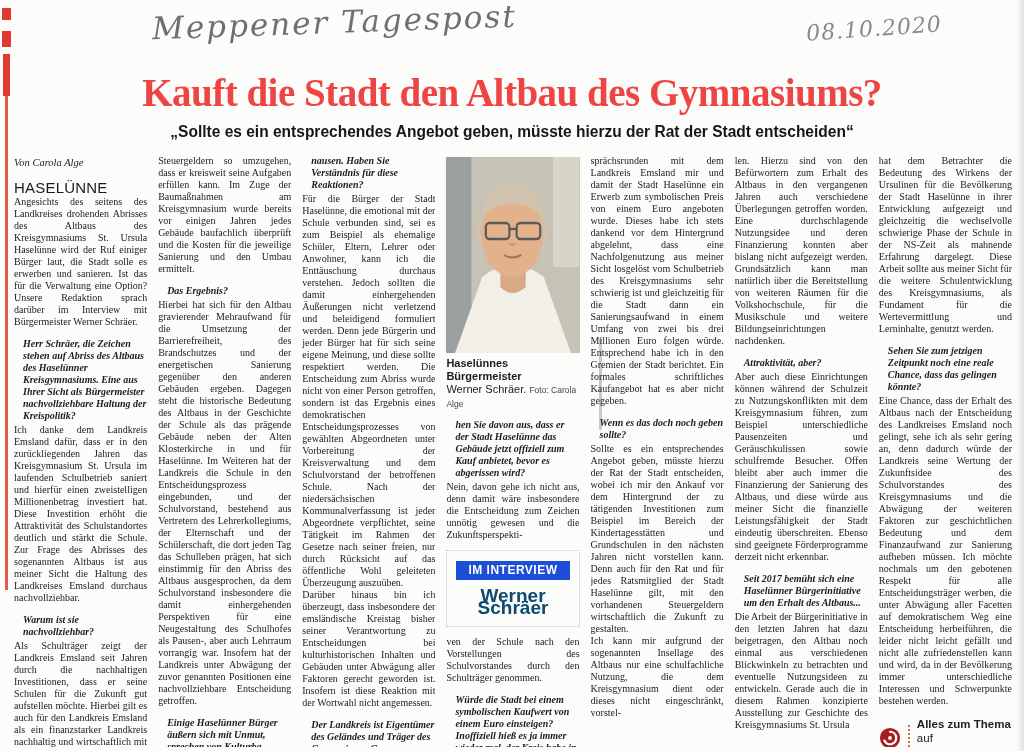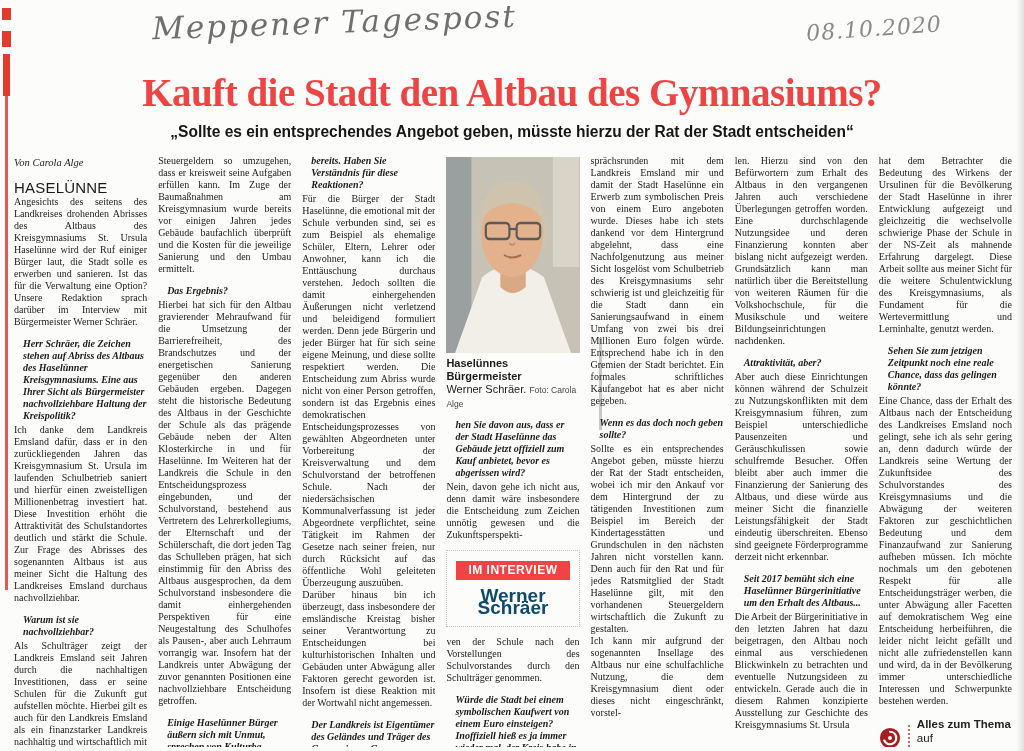--- a/index.html
+++ b/index.html
@@ -46,21 +46,21 @@
   .photo-block{margin:2px 0 8px 0;}
   .photo{width:100%;height:196px;background:#c9c4ba;overflow:hidden;position:relative;}
   .photo svg{display:block;width:100%;height:100%;}
   .photo-caption{font-family:"Liberation Sans",sans-serif;text-align:left;margin-top:4px;line-height:13px;}
   .cap-b{font-weight:700;font-size:11px;display:flex;justify-content:space-between;}
   .cap-line2{font-size:11px;color:#222;}
   .cap-credit{font-size:8.5px;color:#444;}
 
   
   .iv-box{border:1px dotted #c8c3ba;margin:9px 0;padding:10px 4px 12px;text-align:center;}
-  .iv-kicker{display:inline-block;background:#ef4444;color:#fff;
+  .iv-kicker{display:inline-block;background:#1d4ed8;color:#fff;
         font-family:"Liberation Sans",sans-serif;font-weight:700;font-size:12px;
         letter-spacing:.5px;padding:3px 12px 4px;}
   .iv-name{font-family:"Liberation Sans",sans-serif;font-weight:700;font-size:19px;
         margin-top:10px;color:#0c4a6e;text-align:center;}
 
   
   .noz{display:flex;align-items:center;gap:7px;margin-top:10px;text-align:left;}
   .noz-logo{flex:0 0 auto;width:22px;height:22px;}
   .noz-sep{flex:0 0 auto;width:0;height:26px;border-left:2px dotted #cc6a5e;}
   .noz-text{font-family:"Liberation Sans",sans-serif;font-size:11.5px;line-height:14px;color:#222;}
@@ -93,21 +93,21 @@
         <p class="question">Warum ist sie nachvollziehbar?</p>
         <p class="body-p">Als Schulträger zeigt der Landkreis Emsland seit Jahren durch die nachhaltigen Investitionen, dass er seine Schulen für die Zukunft gut aufstellen möchte. Hierbei gilt es auch für den Landkreis Emsland als ein finanzstarker Landkreis nachhaltig und wirtschaftlich mit den</p>
       </div>
       <div class="col">
         <p class="body-p">Steuergeldern so umzugehen, dass er kreisweit seine Aufgaben erfüllen kann. Im Zuge der Baumaßnahmen am Kreisgymnasium wurde bereits vor einigen Jahren jedes Gebäude baufachlich überprüft und die Kosten für die jeweilige Sanierung und den Umbau ermittelt.</p>
         <p class="question">Das Ergebnis?</p>
         <p class="body-p">Hierbei hat sich für den Altbau gravierender Mehraufwand für die Umsetzung der Barrierefreiheit, des Brandschutzes und der energetischen Sanierung gegenüber den anderen Gebäuden ergeben. Dagegen steht die historische Bedeutung des Altbaus in der Geschichte der Schule als das prägende Gebäude neben der Alten Klosterkirche in und für Haselünne. Im Weiteren hat der Landkreis die Schule in den Entscheidungsprozess eingebunden, und der Schulvorstand, bestehend aus Vertretern des Lehrerkollegiums, der Elternschaft und der Schülerschaft, die dort jeden Tag das Schulleben prägen, hat sich einstimmig für den Abriss des Altbaus ausgesprochen, da dem Schulvorstand insbesondere die damit einhergehenden Perspektiven für eine Neugestaltung des Schulhofes als Pausen-, aber auch Lehrraum vorrangig war. Insofern hat der Landkreis unter Abwägung der zuvor genannten Positionen eine nachvollziehbare Entscheidung getroffen.</p>
         <p class="question">Einige Haselünner Bürger äußern sich mit Unmut, sprechen von Kulturba-</p>
       </div>
       <div class="col">
-        <p class="question nogap">bereits. Haben Sie Verständnis für diese Reaktionen?</p>
+        <p class="question nogap">nausen. Haben Sie Verständnis für diese Reaktionen?</p>
         <p class="body-p">Für die Bürger der Stadt Haselünne, die emotional mit der Schule verbunden sind, sei es zum Beispiel als ehemalige Schüler, Eltern, Lehrer oder Anwohner, kann ich die Enttäuschung durchaus verstehen. Jedoch sollten die damit einhergehenden Äußerungen nicht verletzend und beleidigend formuliert werden. Denn jede Bürgerin und jeder Bürger hat für sich seine eigene Meinung, und diese sollte respektiert werden. Die Entscheidung zum Abriss wurde nicht von einer Person getroffen, sondern ist das Ergebnis eines demokratischen Entscheidungsprozesses von gewählten Abgeordneten unter Vorbereitung der Kreisverwaltung und dem Schulvorstand der betroffenen Schule. Nach der niedersächsischen Kommunalverfassung ist jeder Abgeordnete verpflichtet, seine Tätigkeit im Rahmen der Gesetze nach seiner freien, nur durch Rücksicht auf das öffentliche Wohl geleiteten Überzeugung auszuüben.</p>
         <p class="body-p">Darüber hinaus bin ich überzeugt, dass insbesondere der emsländische Kreistag bisher seiner Verantwortung zu Entscheidungen bei kulturhistorischen Inhalten und Gebäuden unter Abwägung aller Faktoren gerecht geworden ist. Insofern ist diese Reaktion mit der Wortwahl nicht angemessen.</p>
         <p class="question">Der Landkreis ist Eigentümer des Geländes und Träger des Gymnasiums. Ge-</p>
       </div>
       <div class="col">
         <figure class="photo-block">
       <div class="photo">
         <svg viewBox="0 0 147 196" preserveAspectRatio="none">
           <rect width="147" height="196" fill="#c7c2b6"></rect>
           <rect x="0" y="0" width="28" height="196" fill="#9aa0a0"></rect>

